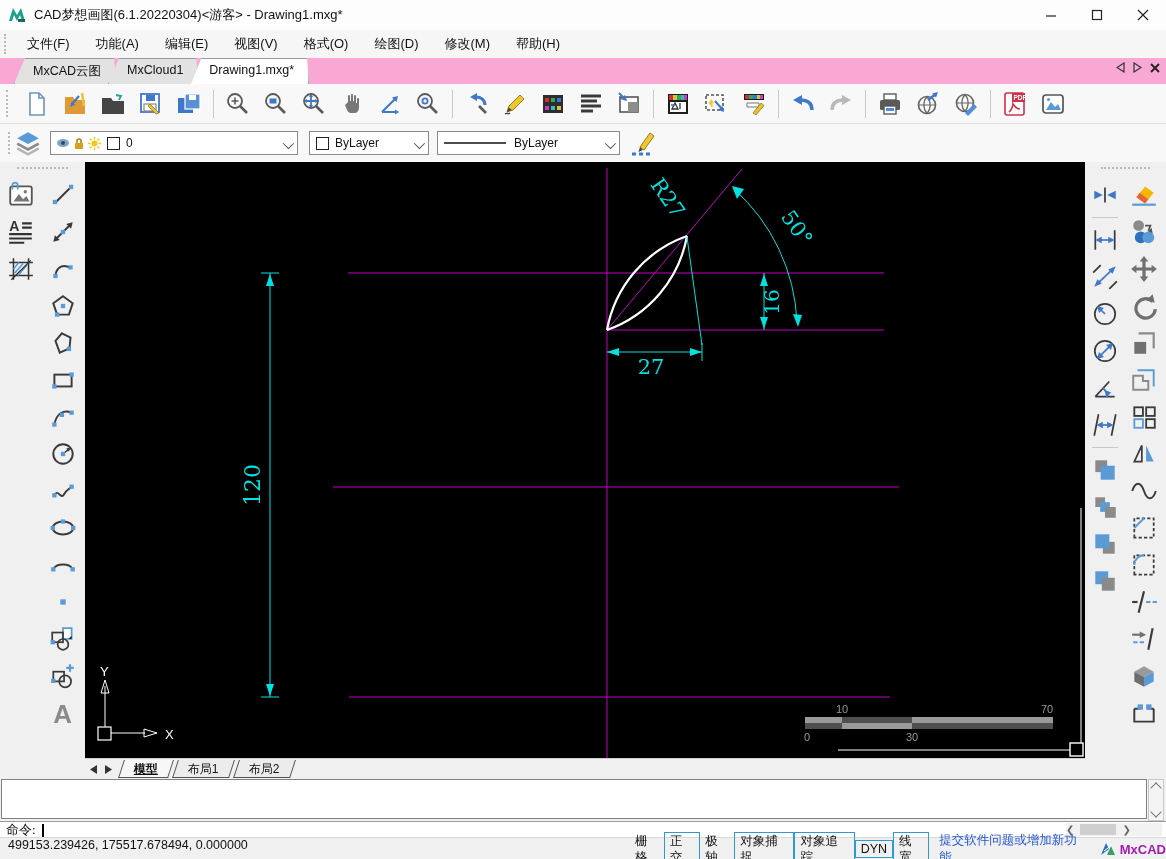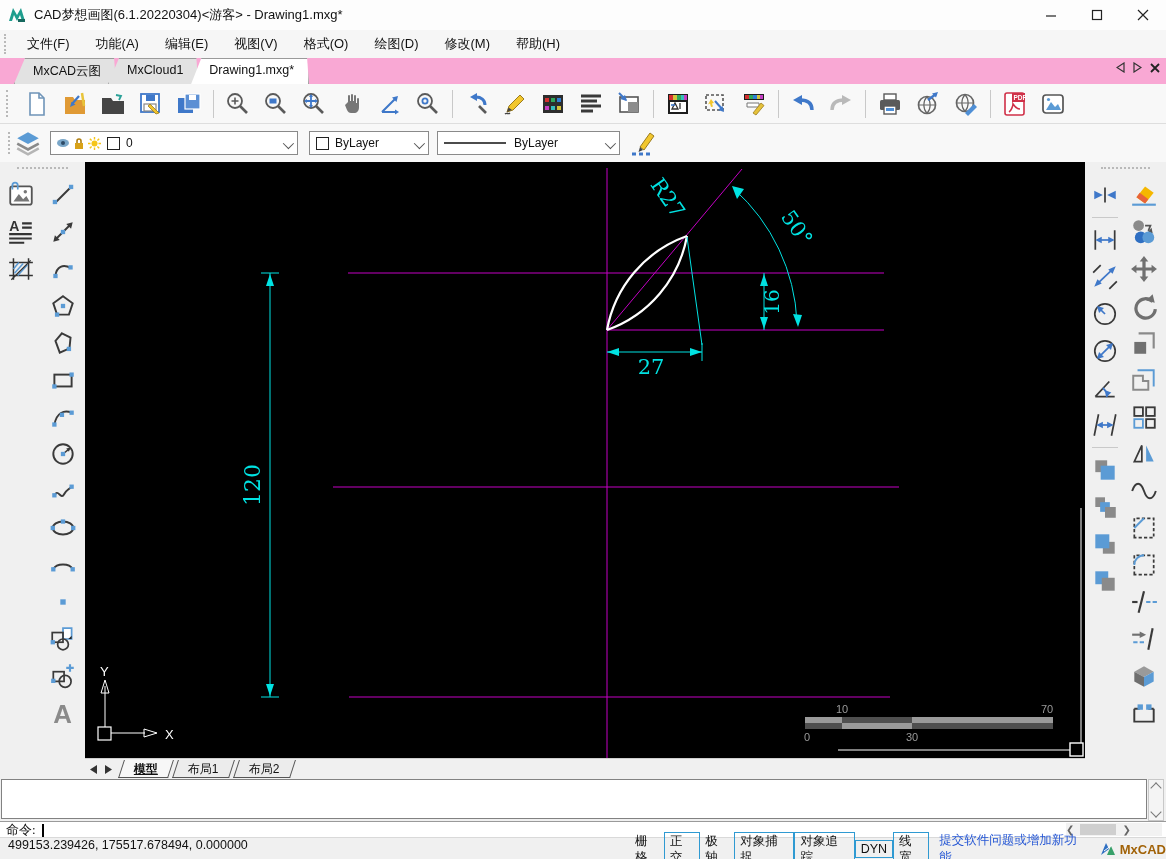--- a/index.html
+++ b/index.html
@@ -58,21 +58,21 @@
   .hscroll{position:absolute;right:4px;top:45px;width:96px;height:13px;display:flex;align-items:center;background:#f2f2f2}
   .hthumb{width:36px;height:11px;background:#cfcfcf;margin:0 6px}
   .harrow{font-size:10px;color:#666;line-height:11px}
   
   .statusbar{left:0;top:837px;width:1166px;height:22px;background:#f0f0f0;border-top:1px solid #d9d9d9;display:flex;font-size:12.5px}
   .coords{margin-left:8px;color:#111}
   .toggles{position:absolute;left:630px;top:0;height:22px;display:flex;align-items:center;}
   .tog{padding:0px 5px;line-height:16px;color:#111}
   .tog.boxed{border:1px solid #2f9ad2}
   .statlink{color:#2456d4;margin-left:10px}
-  .brand{display:flex;align-items:center;gap:4px;margin-left:16px;font-weight:bold;font-size:13px;color:#a16207}
+  .brand{display:flex;align-items:center;gap:4px;margin-left:16px;font-weight:bold;font-size:13px;color:#a21caf}
   text.dim{font-family:"DejaVu Serif","Liberation Serif",serif}
 </style>
 </head>
 <body>
 
 <div class="abs titlebar">
   <svg width="18" height="18" style="margin-left:8px" viewBox="0 0 18 18">
       <path d="M1 15L5 2l4 7 4-7 4 13h-3l-2-6-3 6-3-6-2 6z" fill="#1f9e8e"></path>
       <path d="M10 13h7v3h-7z" fill="#17695f"></path>
     </svg>

